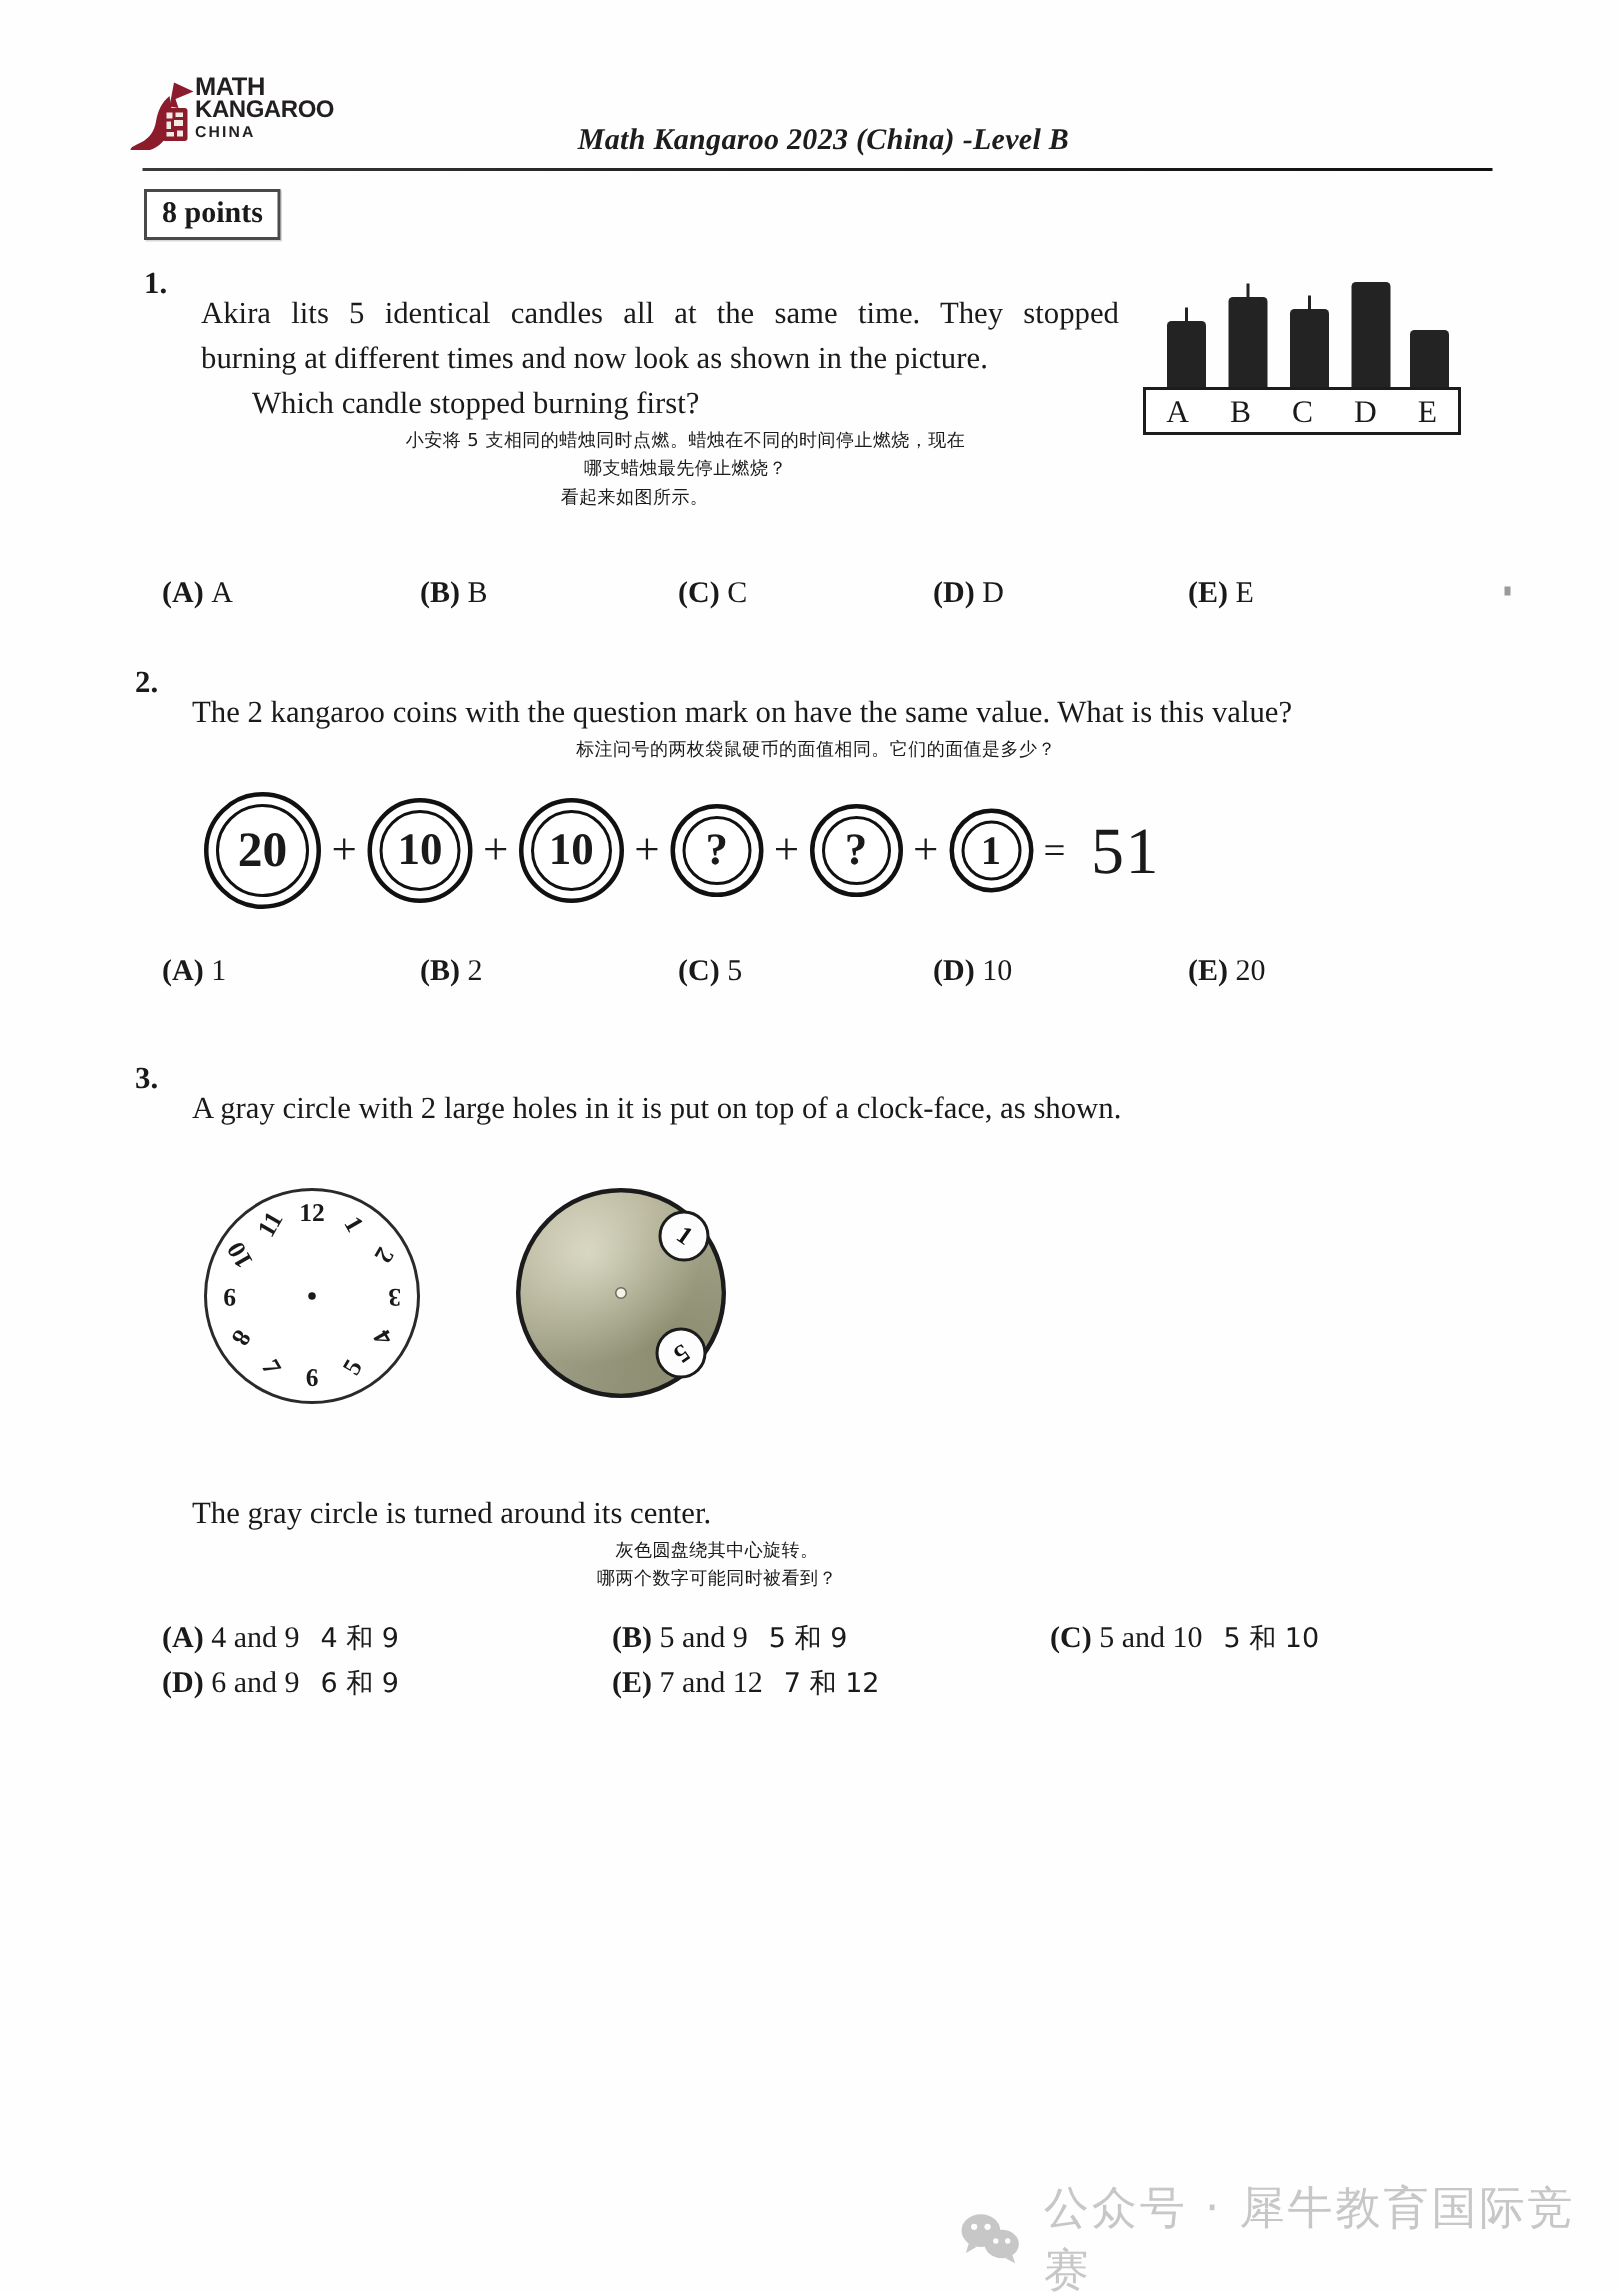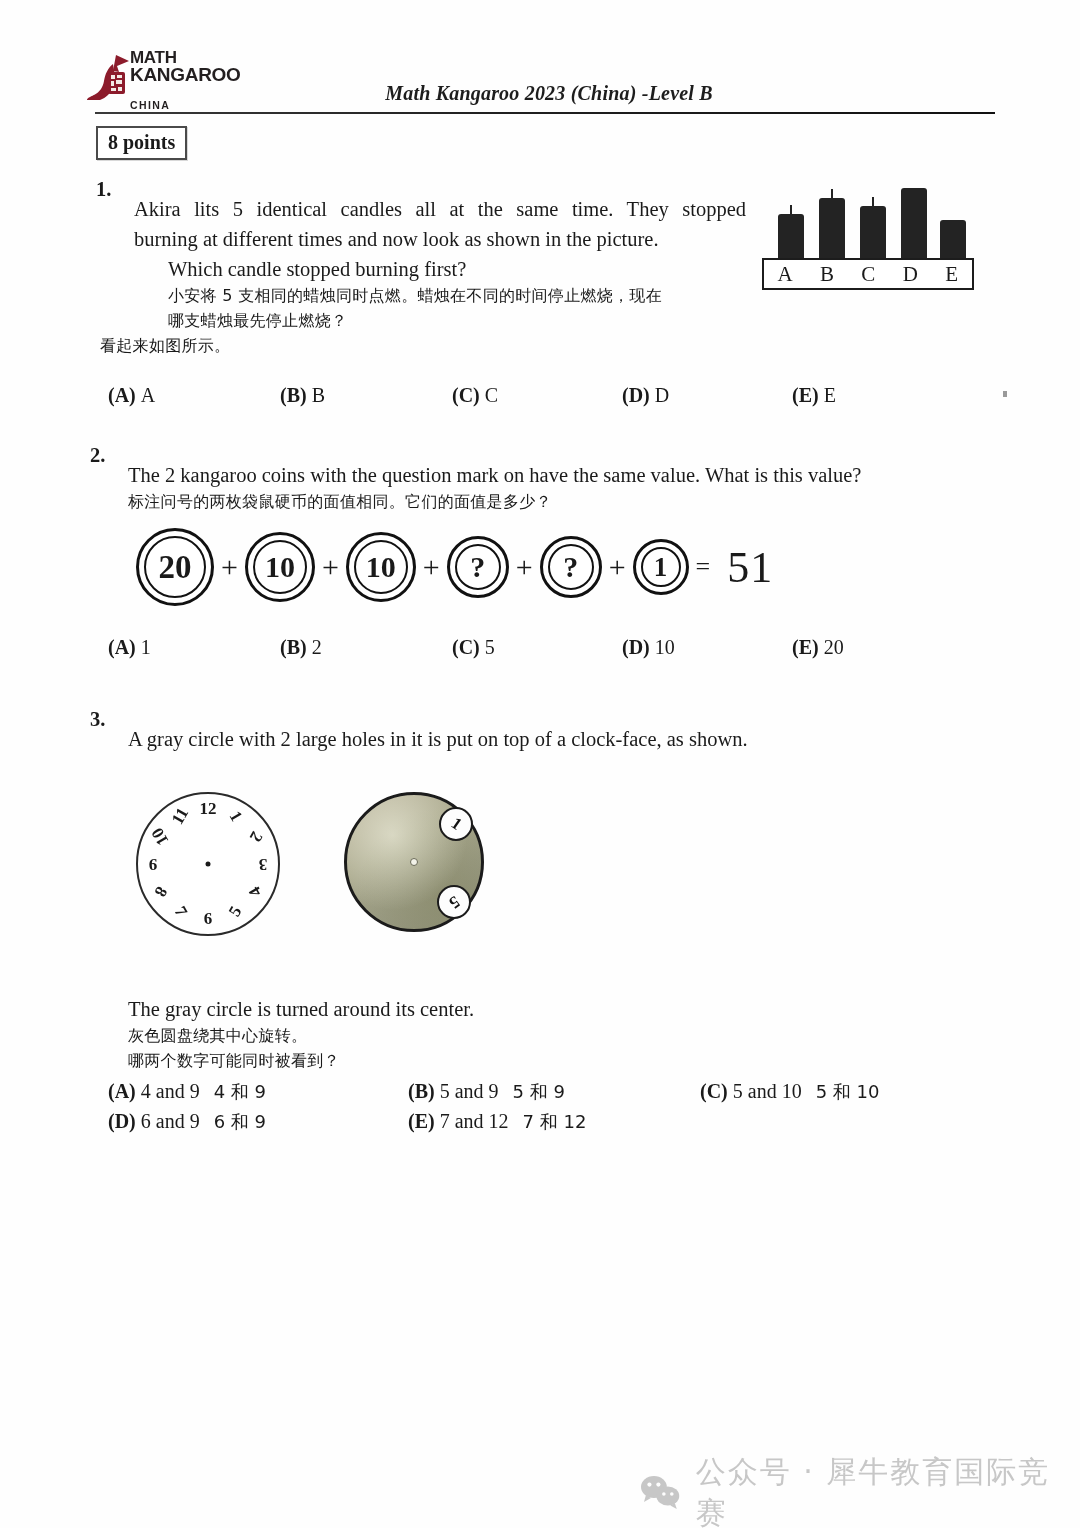--- a/index.html
+++ b/index.html
@@ -48,22 +48,22 @@
     position: absolute;
     left: 44px;
     top: 4px;
     font-family: "Liberation Sans", "DejaVu Sans", sans-serif;
     font-weight: bold;
     color: #231f20;
     line-height: 0.96;
     letter-spacing: -0.3px;
   }
   .logo-l1 { font-size: 17px; }
-  .logo-l2 { font-size: 19px; }
-  .logo-l3 { font-size: 10.5px; letter-spacing: 1.4px; margin-top: 15px; }
+  .logo-l2 { font-size: 16px; }
+  .logo-l3 { font-size: 10.5px; letter-spacing: 1.4px; margin-top: 1px; }
 
   .doc-title {
     position: absolute;
     left: 0;
     top: 38px;
     width: 1080px;
     text-align: center;
     font-style: italic;
     font-weight: bold;
     font-size: 20px;
@@ -110,23 +110,24 @@
     line-height: 1.47;
     margin-top: 16px;
   }
   .line-justify {
     text-align: justify;
     text-align-last: justify;
   }
   .indent { text-indent: 34px; }
   .cn {
     font-family: "DejaVu Sans", "Liberation Sans", sans-serif;
-    font-size: 16px;
+    font-size: 12px;
     line-height: 1.55;
     letter-spacing: 0.3px;
+    text-align: center;
   }
 
   
   .opts {
     position: absolute;
     left: 108px;
     display: flex;
     font-size: 20px;
   }
   .opt { display: flex; align-items: baseline; }

